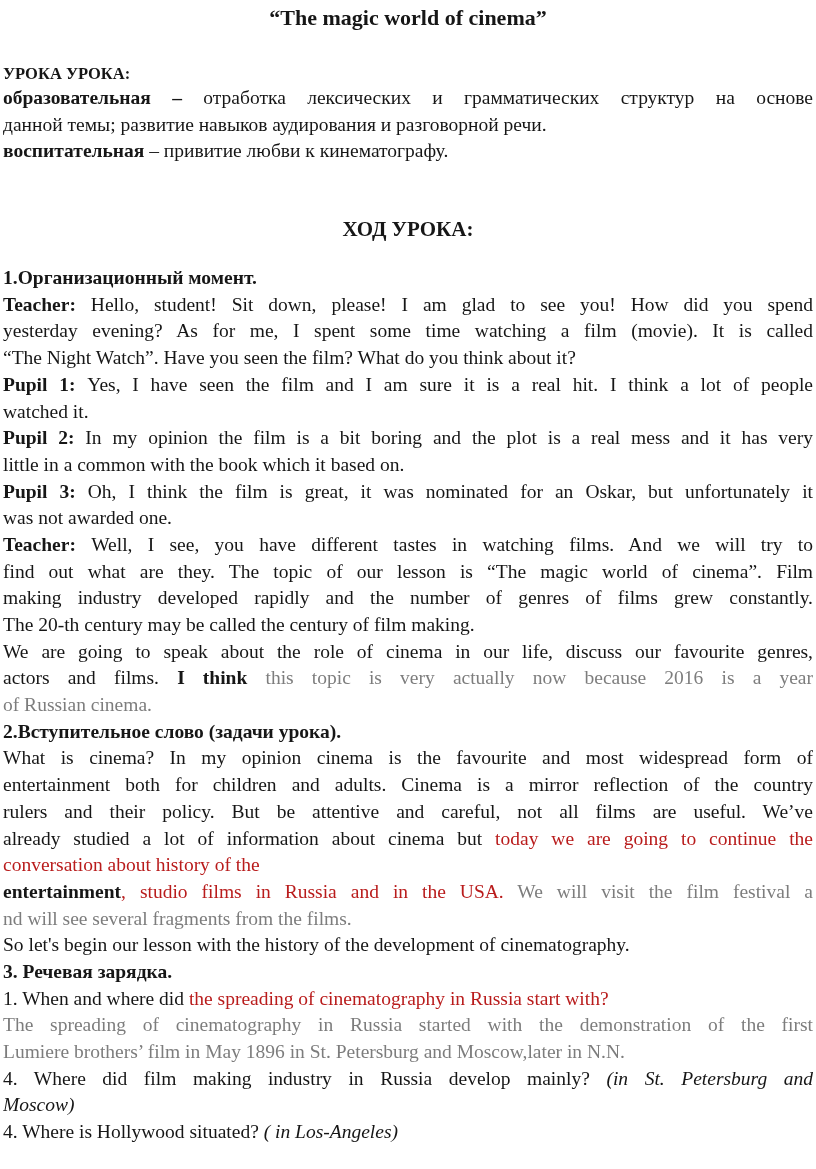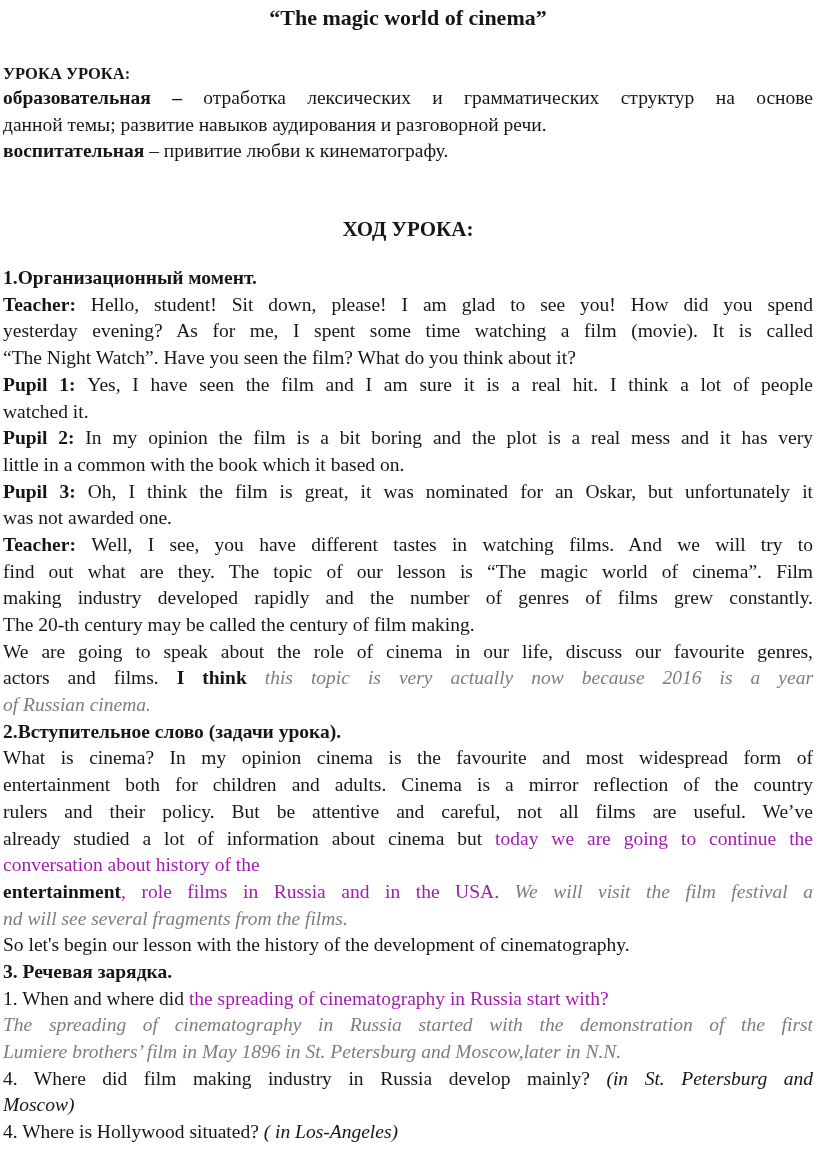--- a/index.html
+++ b/index.html
@@ -31,22 +31,22 @@
   
   .jm {
     white-space: normal;
     text-align: justify;
     text-align-last: justify;
   }
   .c  { text-align: center; white-space: normal; }
   .b  { font-weight: bold; }
   .i  { font-style: italic; }
   .bi { font-weight: bold; }
-  .g  { color: #a21caf; }
-  .gi { color: #7d7d7d; font-style: italic; }
+  .g  { color: #b91c1c; }
+  .gi { color: #7d7d7d; }
   .title-line {
     font-size: 22px;
     font-weight: bold;
     line-height: 30px;
     height: 30px;
   }
   .goals-heading-line {
     font-size: 16.5px;
     font-weight: bold;
     line-height: 23px;
@@ -165,21 +165,21 @@
   <div class="line jm">
     <span>rulers and their policy. But be attentive and  careful, not all films are useful. We’ve</span>
   </div>
   <div class="line jm">
     <span>already studied a lot of information about cinema but </span><span class="g">today we are going to continue the</span>
   </div>
   <div class="line g">
     <span>conversation about history of  the</span>
   </div>
   <div class="line jm">
-    <span class="b">entertainment</span><span class="g">, role films in Russia and in the USA. </span><span class="gi">We will visit  the  film festival a</span>
+    <span class="b">entertainment</span><span class="g">, studio films in Russia and in the USA. </span><span class="gi">We will visit  the  film festival a</span>
   </div>
   <div class="line gi">
     <span>nd will see several  fragments from the films.</span>
   </div>
   <div class="line">
     <span>So let's  begin our lesson with the history of the development of cinematography.</span>
   </div>
 
   <div class="line b">
     <span>3. Речевая зарядка.</span>

